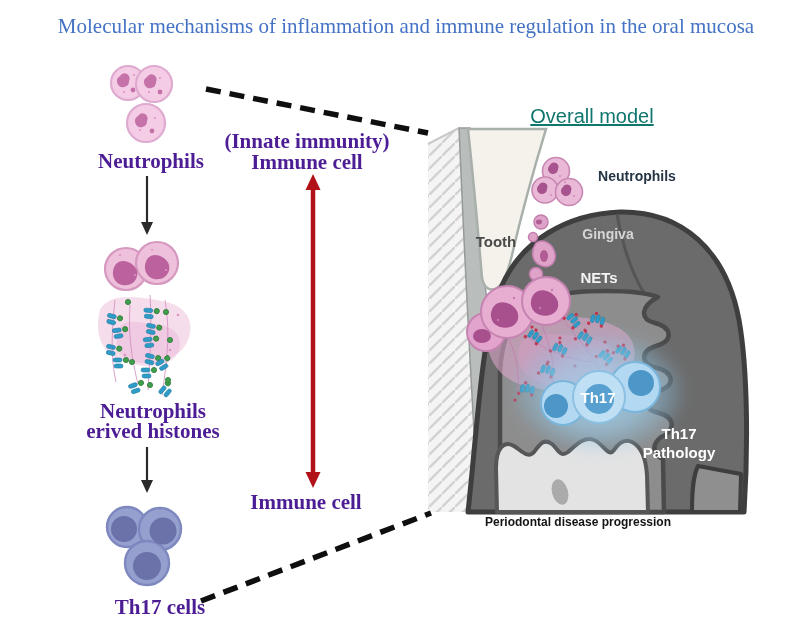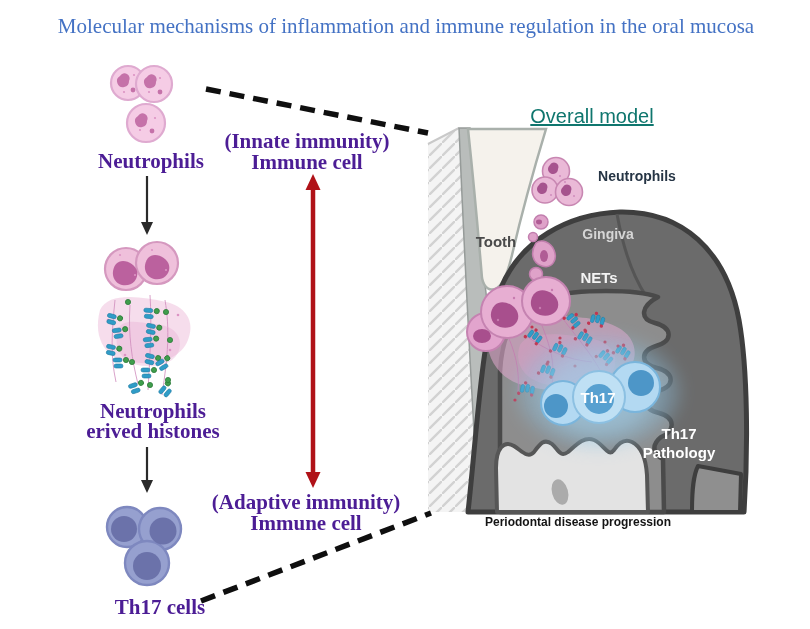--- a/index.html
+++ b/index.html
@@ -301,21 +301,20 @@
   </div>
 
   <div class="lbl serif-bold" id="th17-cells-label">Th17 cells</div>
 
   <div class="lbl serif-bold" id="innate-label">
     <div>(Innate immunity)</div>
     <div>Immune cell</div>
   </div>
 
   <div class="lbl serif-bold" id="adaptive-label">
-    <div>(Adaptive immunity)</div>
     <div>Immune cell</div>
   </div>
 
   <div class="lbl sans" id="overall-model-title">Overall model</div>
   <div class="lbl sans" id="tooth-label">Tooth</div>
   <div class="lbl sans" id="panel-neutrophils-label">Neutrophils</div>
   <div class="lbl sans" id="gingiva-label">Gingiva</div>
   <div class="lbl sans" id="nets-label">NETs</div>
   <div class="lbl sans" id="panel-th17-label">Th17</div>
 

